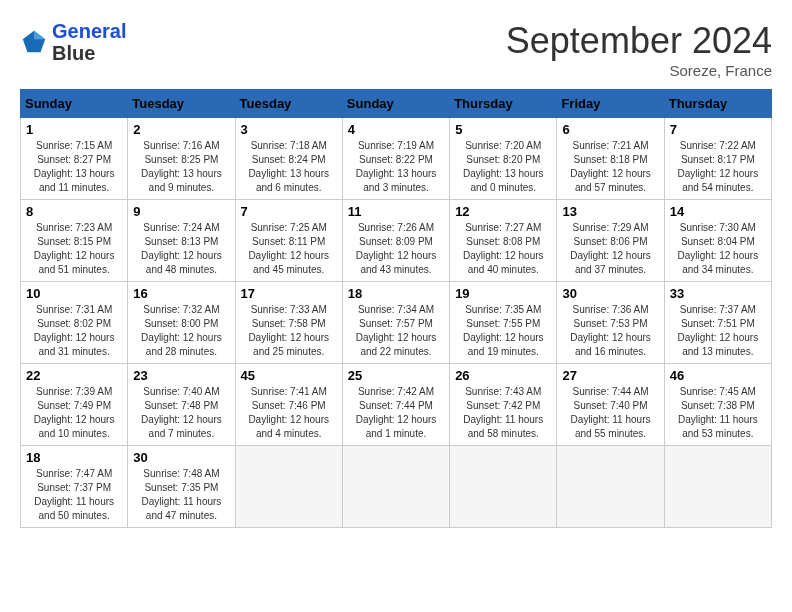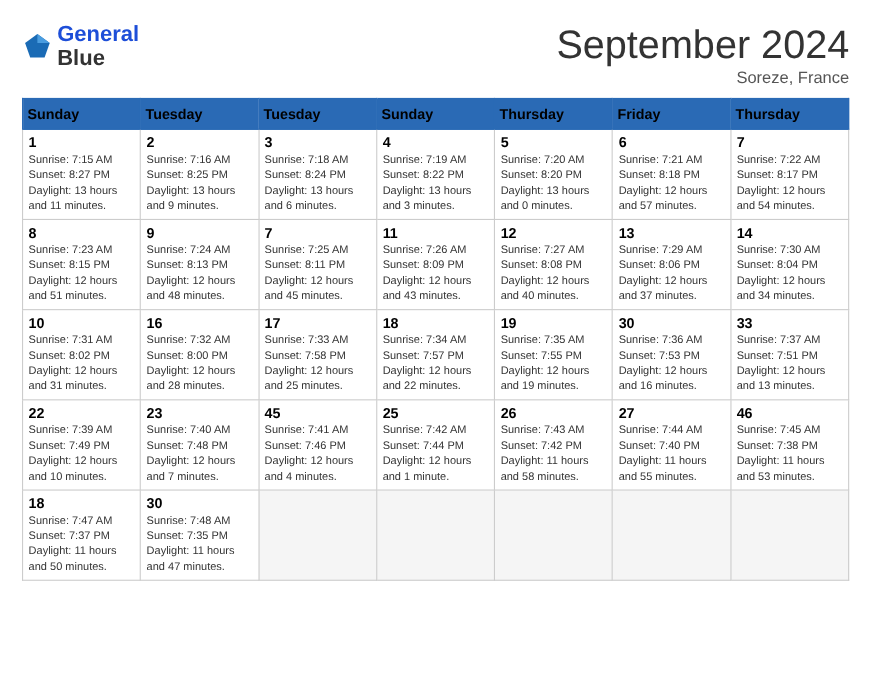--- a/index.html
+++ b/index.html
@@ -64,20 +64,21 @@
     .day-num {
       font-size: 13px;
       font-weight: bold;
       display: block;
       margin-bottom: 2px;
     }
     .day-info {
       font-size: 10px;
       line-height: 1.4;
       color: #333;
+      text-align: center;
     }
   </style>
 </head>
 <body>
 
 <div class="header">
   <div class="logo">
     <svg class="logo-icon" viewBox="0 0 30 30">
       <polygon points="15,3 27,12 22,26 8,26 3,12" fill="#1a6bb5"></polygon>
       <polygon points="15,3 27,12 15,12" fill="#4a9de0"></polygon>

